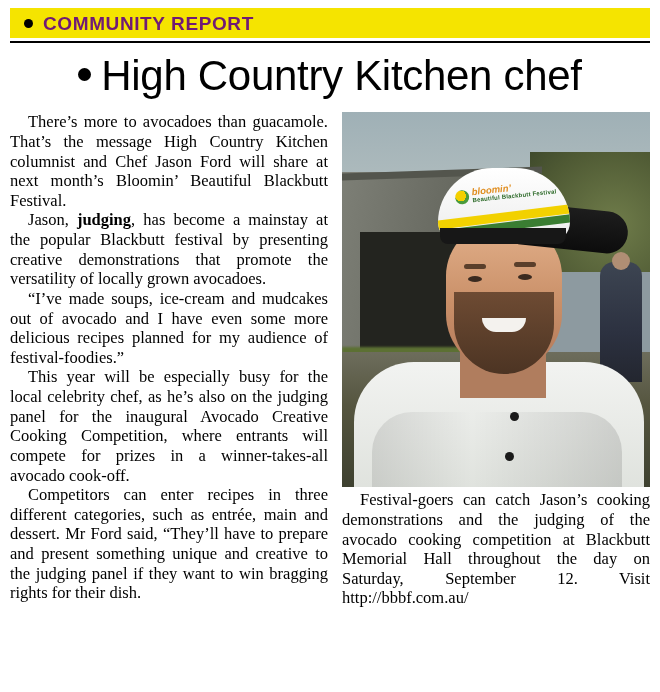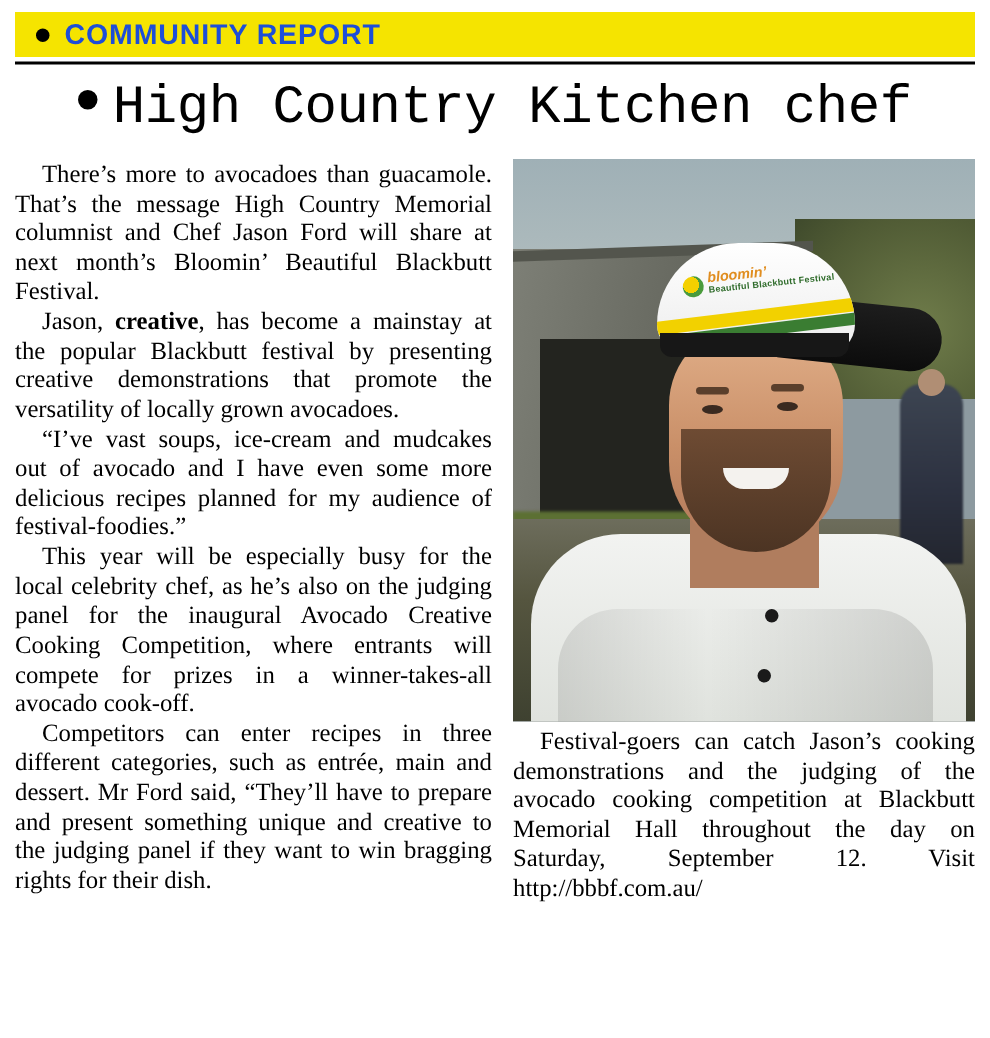--- a/index.html
+++ b/index.html
@@ -39,36 +39,36 @@
     border-radius: 50%;
     background: #000;
     margin-right: 10px;
     flex: 0 0 auto;
   }
   .kicker-text {
     font-family: "Liberation Sans", sans-serif;
     font-weight: bold;
     font-size: 19px;
     letter-spacing: 0.6px;
-    color: #1d4ed8;
+    color: #701a75;
     line-height: 1;
   }
   .rule-under-kicker {
     height: 2px;
     background: #000;
     margin-top: 3px;
   }
 
   
   .headline {
     margin: 10px 2px 0 2px;
     text-align: center;
-    font-family: Liberation Mono, monospace;
+    font-family: Liberation Sans, sans-serif;
     font-weight: normal;
-    font-size: 36px;
+    font-size: 42px;
     line-height: 1.08;
     letter-spacing: -0.3px;
   }
   .headline .hl-bullet {
     display: inline-block;
     width: 13px;
     height: 13px;
     border-radius: 50%;
     background: #000;
     vertical-align: 0.22em;
@@ -332,23 +332,23 @@
   </div>
   <div class="rule-under-kicker"></div>
 
   <h1 class="headline">
     <span class="hl-bullet"></span><span>High Country Kitchen chef</span>
   </h1>
 
   <div class="content">
 
     <div class="col-left">
-      <p class="body">There’s more to avocadoes than guacamole. That’s the message High Country Memorial columnist and Chef Jason Ford will share at next month’s Bloomin’ Beautiful Blackbutt Festival.</p>
-      <p class="body"><span>Jason, </span><b>creative</b><span>, has become a mainstay at the popular Blackbutt festival by presenting creative demonstrations that promote the versatility of locally grown avocadoes.</span></p>
-      <p class="body">“I’ve vast soups, ice-cream and mudcakes out of avocado and I have even some more delicious recipes planned for my audience of festival-foodies.”</p>
+      <p class="body">There’s more to avocadoes than guacamole. That’s the message High Country Kitchen columnist and Chef Jason Ford will share at next month’s Bloomin’ Beautiful Blackbutt Festival.</p>
+      <p class="body"><span>Jason, </span><b>judging</b><span>, has become a mainstay at the popular Blackbutt festival by presenting creative demonstrations that promote the versatility of locally grown avocadoes.</span></p>
+      <p class="body">“I’ve made soups, ice-cream and mudcakes out of avocado and I have even some more delicious recipes planned for my audience of festival-foodies.”</p>
       <p class="body">This year will be especially busy for the local celebrity chef, as he’s also on the judging panel for the inaugural Avocado Creative Cooking Competition, where entrants will compete for prizes in a winner-takes-all avocado cook-off.</p>
       <p class="body">Competitors can enter recipes in three different categories, such as entrée, main and dessert. Mr Ford said, “They’ll have to prepare and present something unique and creative to the judging panel if they want to win bragging rights for their dish.</p>
     </div>
 
     <div class="col-right">
 
       <div class="photo">
         <div class="ph-sky"></div>
         <div class="ph-trees"></div>
         <div class="ph-shed"></div>

